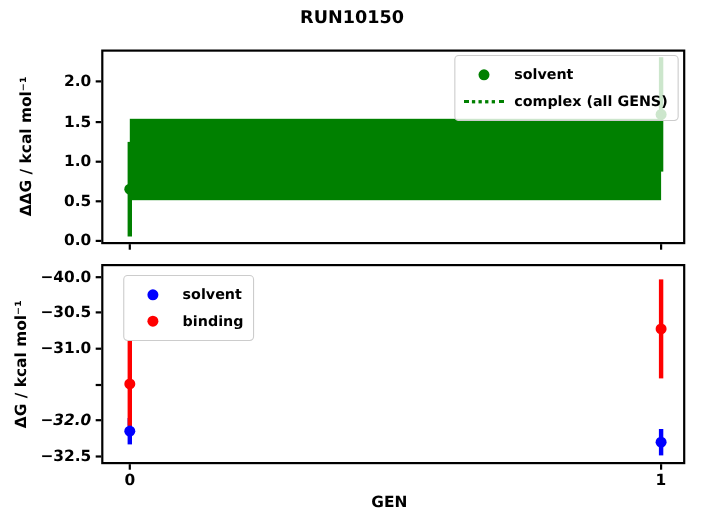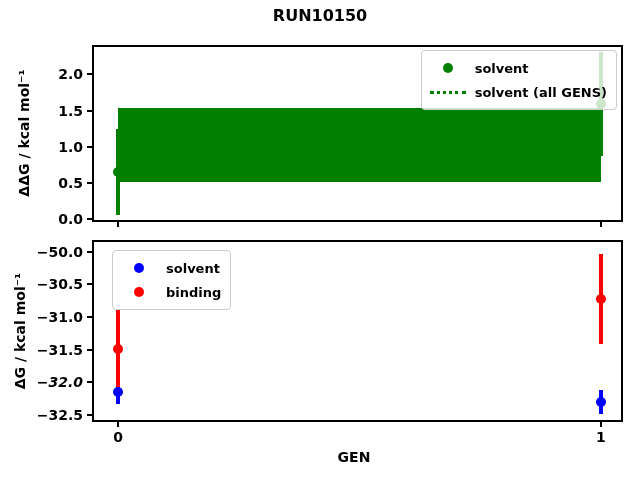--- a/index.html
+++ b/index.html
@@ -44,21 +44,21 @@
       <div class="legend-row">
         <span class="legend-marker">
             <span class="legend-dot" style="background-color: rgb(0, 128, 0);"></span>
           </span>
         <span class="legend-label">solvent</span>
       </div>
       <div class="legend-row">
         <span class="legend-marker">
             <span class="legend-dash" style="border-top-color: rgb(0, 128, 0);"></span>
           </span>
-        <span class="legend-label">solvent (all GENS)</span>
+        <span class="legend-label">complex (all GENS)</span>
       </div>
     </div>
   <div class="ytick" style="left: -7px; top: 170.943px;"></div>
       <div class="ytick-label" style="left: -73px; top: 161.943px;">0.0</div>
       <div class="ytick" style="left: -7px; top: 134.82px;"></div>
       <div class="ytick-label" style="left: -73px; top: 125.82px;">0.5</div>
       <div class="ytick" style="left: -7px; top: 98.698px;"></div>
       <div class="ytick-label" style="left: -73px; top: 89.698px;">1.0</div>
       <div class="ytick" style="left: -7px; top: 62.5755px;"></div>
       <div class="ytick-label" style="left: -73px; top: 53.5755px;">1.5</div>
@@ -83,27 +83,26 @@
         <span class="legend-label">solvent</span>
       </div>
       <div class="legend-row">
         <span class="legend-marker">
             <span class="legend-dot" style="background-color: rgb(255, 0, 0);"></span>
           </span>
         <span class="legend-label">binding</span>
       </div>
     </div>
   <div class="ytick" style="left: -7px; top: 8.78495px;"></div>
-      <div class="ytick-label" style="left: -73px; top: -0.215054px;">−50.0</div>
+      <div class="ytick-label" style="left: -73px; top: -0.215054px;">−40.0</div>
       <div class="ytick" style="left: -7px; top: 41.4014px;"></div>
       <div class="ytick-label" style="left: -73px; top: 32.4014px;">−30.5</div>
       <div class="ytick" style="left: -7px; top: 74.0179px;"></div>
       <div class="ytick-label" style="left: -73px; top: 65.0179px;">−31.0</div>
       <div class="ytick" style="left: -7px; top: 106.634px;"></div>
-      <div class="ytick-label" style="left: -73px; top: 97.6344px;">−31.5</div>
       <div class="ytick" style="left: -7px; top: 139.251px;"></div>
       <div class="ytick-label" style="left: -73px; top: 130.251px; font-style: italic;">−32.0</div>
       <div class="ytick" style="left: -7px; top: 171.867px;"></div>
       <div class="ytick-label" style="left: -73px; top: 162.867px;">−32.5</div>
       <div class="xtick" style="left: 23.1364px; bottom: -7px;"></div>
       <div class="xtick-label" style="left: 24.1364px; top: 187px;">0</div>
       <div class="xtick" style="left: 505.864px; bottom: -7px;"></div>
       <div class="xtick-label" style="left: 506.864px; top: 187px;">1</div>
       <div class="ebar" style="left: 24.1364px; top: 138.294px; height: 23.4839px; background: rgb(0, 0, 255);"></div>
       <div class="pdot" style="left: 24.1364px; top: 150.036px; background: rgb(0, 0, 255);"></div>

